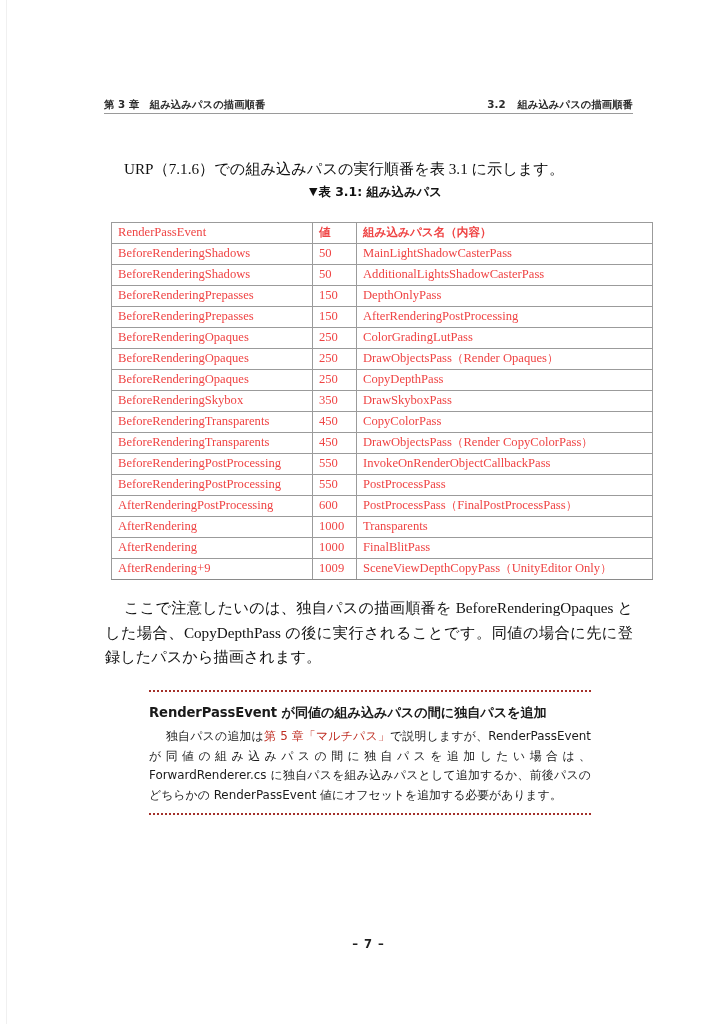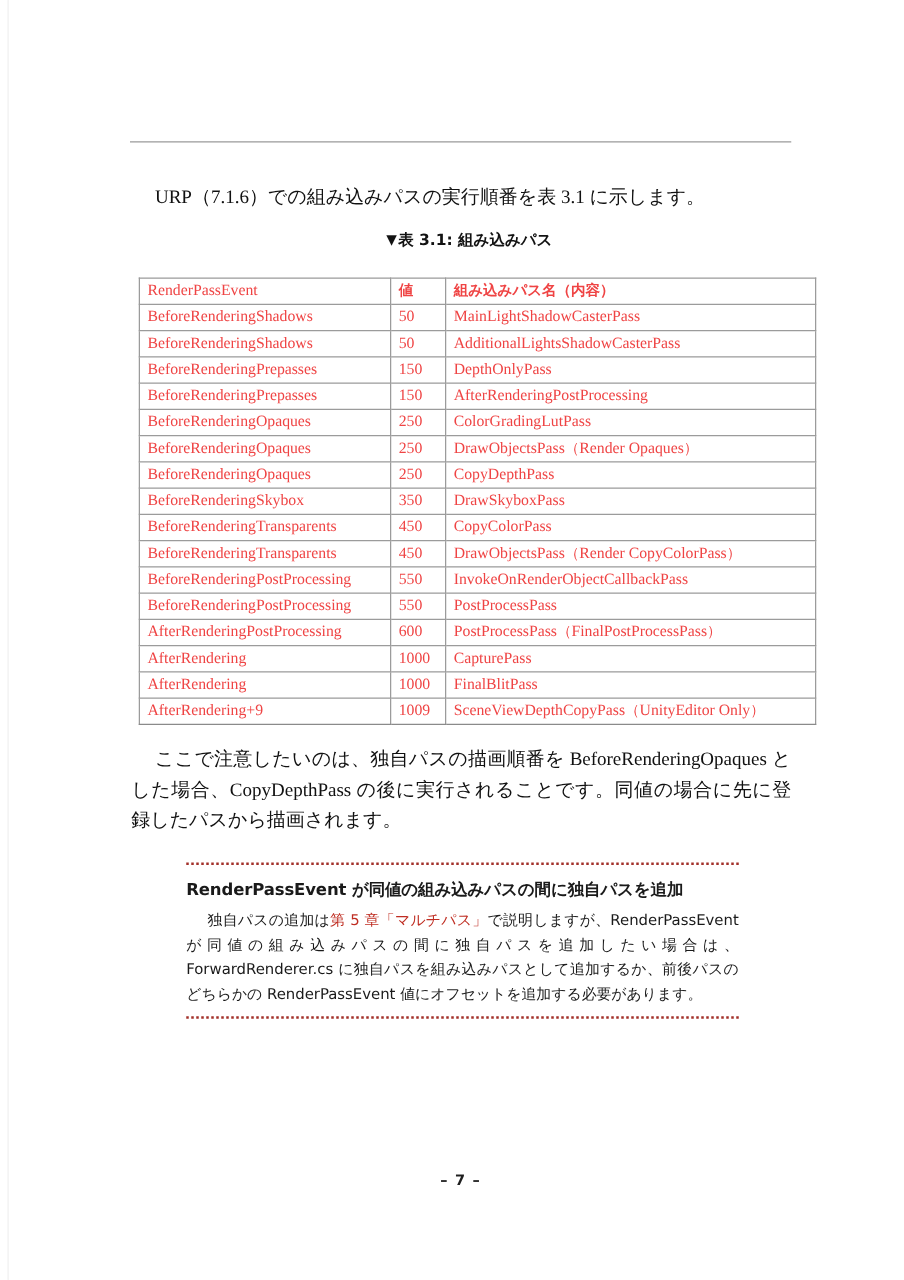--- a/index.html
+++ b/index.html
@@ -57,21 +57,21 @@
   .para {
     position: absolute;
     font-size: 15.2px;
     line-height: 24.5px;
     color: #111111;
     text-align: justify;
     text-justify: inter-character;
   }
   .p-intro {
     left: 98px;
-    top: 131px;
+    top: 142px;
     width: 528px;
     text-indent: 19px;
   }
 
   
   .table-caption {
     position: absolute;
     left: 104px;
     top: 184px;
     width: 529px;
@@ -192,20 +192,27 @@
     font-weight: bold;
     color: #1f1f1f;
     letter-spacing: 1px;
   }
 </style>
 </head>
 <body>
 
 <div class="page-sheet">
 
+  <div class="runhead">
+    <span class="runhead-left">第 3 章　組み込みパスの描画順番</span>
+    <span class="runhead-right">
+      <span class="sec-num">3.2</span>
+      <span>組み込みパスの描画順番</span>
+    </span>
+  </div>
   <div class="runhead-rule"></div>
 
   <p class="para p-intro">URP（7.1.6）での組み込みパスの実行順番を表 3.1 に示します。</p>
 
   <div class="table-caption">
     <span class="caption-marker">▼</span><span>表 3.1: 組み込みパス</span>
   </div>
 
   <div class="tbl-wrap">
     <table class="passes">
@@ -283,21 +290,21 @@
             <td>PostProcessPass</td>
           </tr>
           <tr>
             <td>AfterRenderingPostProcessing</td>
             <td>600</td>
             <td><span>PostProcessPass</span><span class="cell-jp">（</span><span>FinalPostProcessPass</span><span class="cell-jp">）</span></td>
           </tr>
           <tr>
             <td>AfterRendering</td>
             <td>1000</td>
-            <td>CapturePass</td>
+            <td>Transparents</td>
           </tr>
           <tr>
             <td>AfterRendering</td>
             <td>1000</td>
             <td>FinalBlitPass</td>
           </tr>
           <tr>
             <td>AfterRendering+9</td>
             <td>1009</td>
             <td><span>SceneViewDepthCopyPass</span><span class="cell-jp">（</span><span>UnityEditor Only</span><span class="cell-jp">）</span></td>

